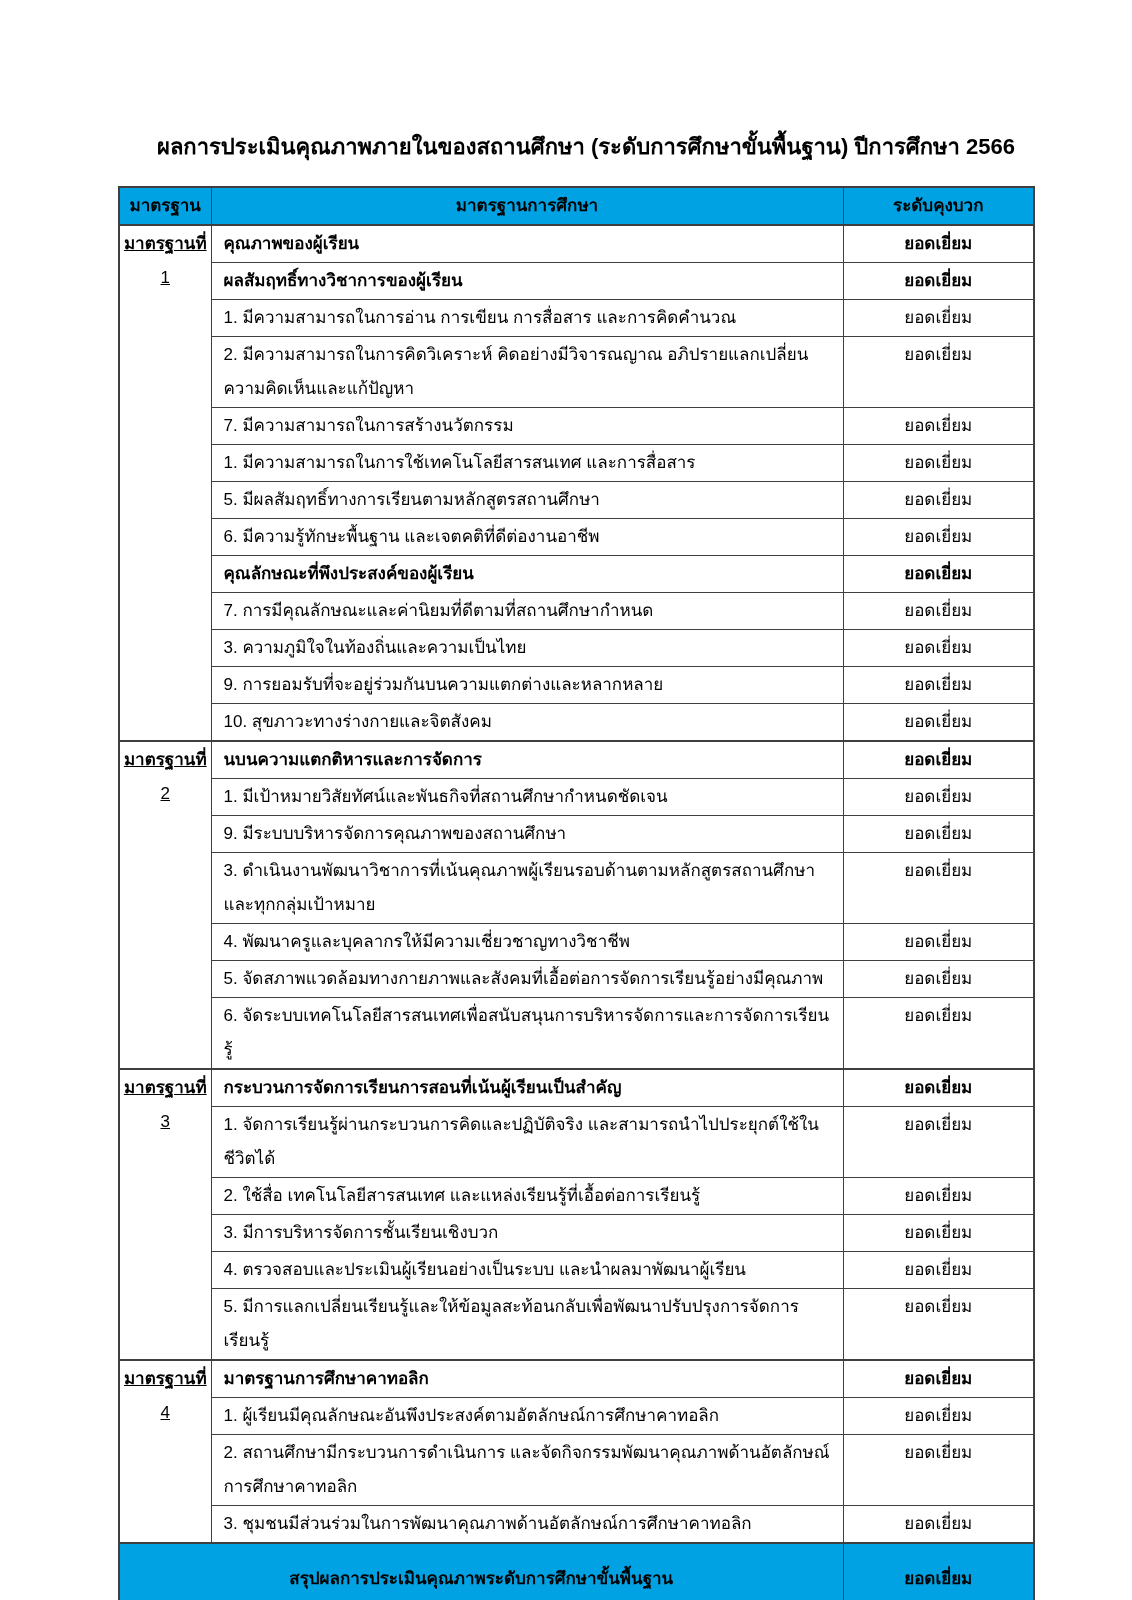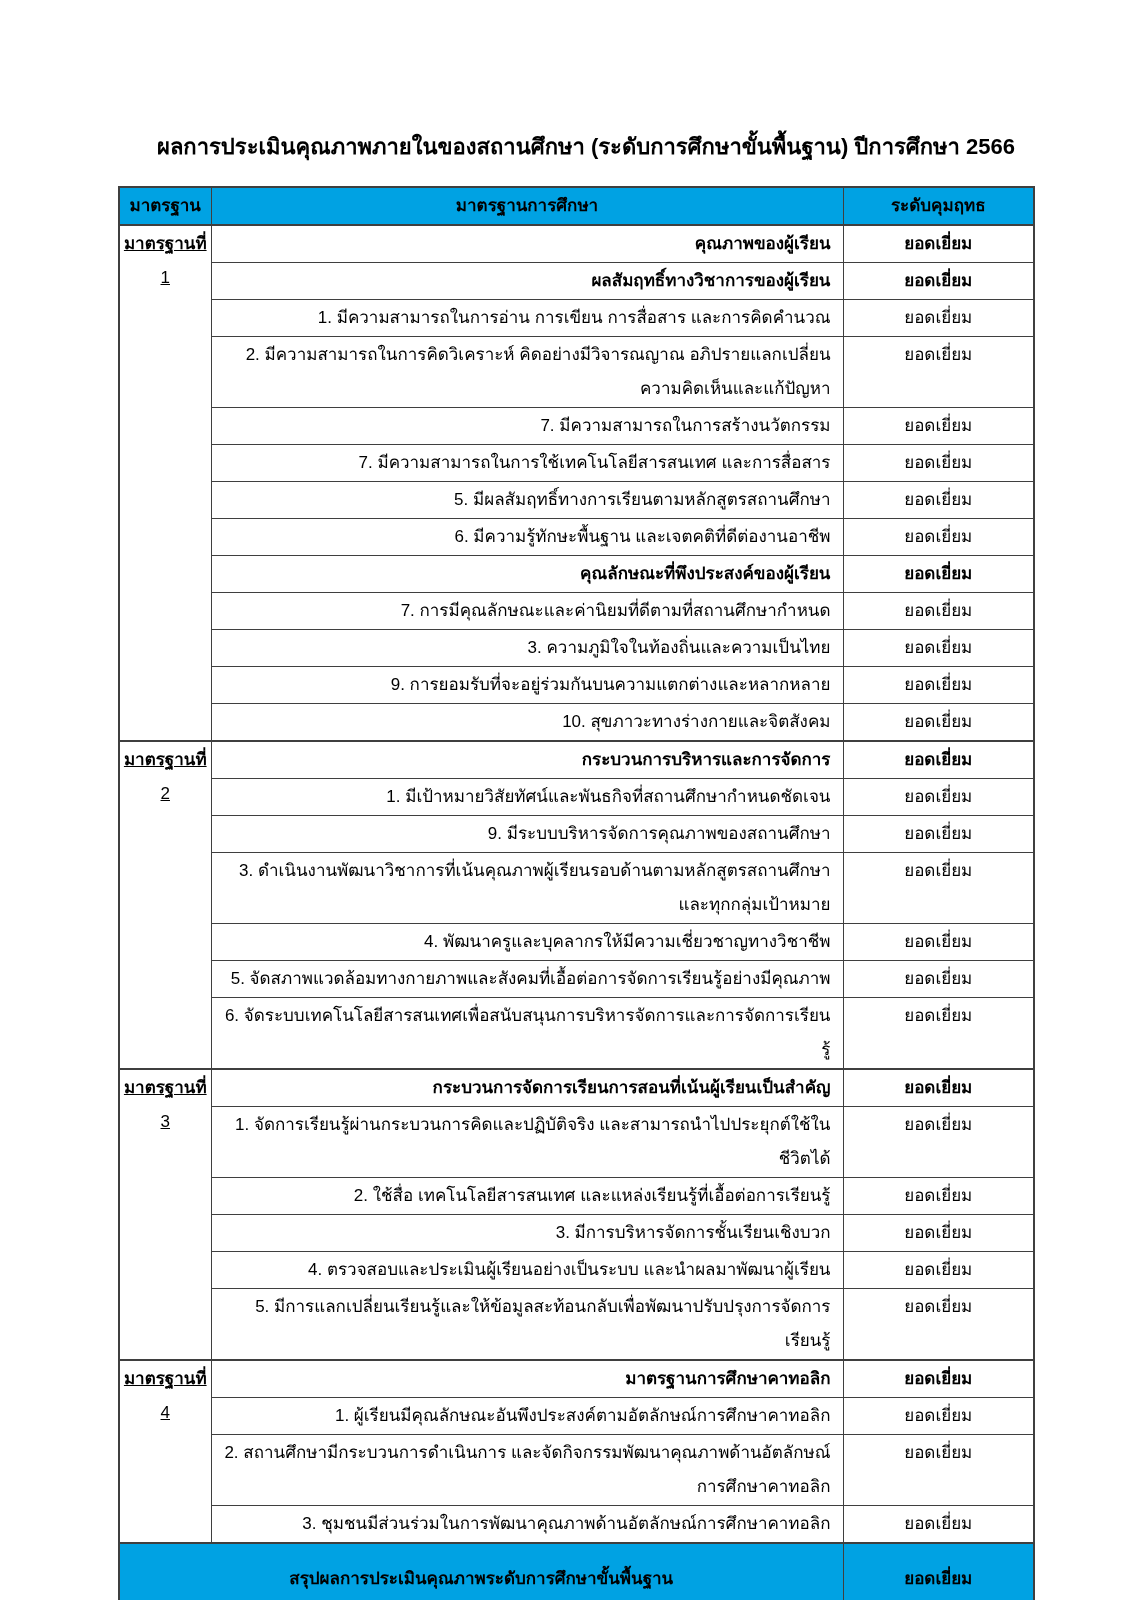--- a/index.html
+++ b/index.html
@@ -64,21 +64,21 @@
     border-bottom: 2px solid var(--border);
   }
   td.standard-cell {
     text-align: center;
     padding-top: 1px;
     text-decoration: underline;
   }
   td.standard-cell .std-label { font-weight: bold; }
   td.standard-cell .std-num   { font-weight: normal; }
   td.desc-cell {
-    text-align: right;
+    text-align: left;
     padding: 1px 12px 1px 12px;
   }
   td.quality-cell {
     text-align: center;
     padding-top: 1px;
   }
   tr.section-start > td { border-top: 2px solid var(--border); }
   td.bold { font-weight: bold; }
   tr.summary-row td {
     background: var(--header-bg);
@@ -99,21 +99,21 @@
   <table class="assessment">
     <colgroup>
       <col class="c-standard">
       <col class="c-desc">
       <col class="c-quality">
     </colgroup>
     <thead>
       <tr>
         <th>มาตรฐาน</th>
         <th>มาตรฐานการศึกษา</th>
-        <th>ระดับคุมฤทธ</th>
+        <th>ระดับคุงบวก</th>
       </tr>
     </thead>
     <tbody id="table-body">
         <tr class="section-start">
           <td class="standard-cell" rowspan="13">
             <div class="std-label">มาตรฐานที่</div>
             <div class="std-num">1</div>
           </td>
           <td class="desc-cell bold">คุณภาพของผู้เรียน</td>
           <td class="quality-cell bold">ยอดเยี่ยม</td>
@@ -128,21 +128,21 @@
         </tr>
         <tr>
           <td class="desc-cell">2. มีความสามารถในการคิดวิเคราะห์ คิดอย่างมีวิจารณญาณ อภิปรายแลกเปลี่ยนความคิดเห็นและแก้ปัญหา</td>
           <td class="quality-cell">ยอดเยี่ยม</td>
         </tr>
         <tr>
           <td class="desc-cell">7. มีความสามารถในการสร้างนวัตกรรม</td>
           <td class="quality-cell">ยอดเยี่ยม</td>
         </tr>
         <tr>
-          <td class="desc-cell">7. มีความสามารถในการใช้เทคโนโลยีสารสนเทศ และการสื่อสาร</td>
+          <td class="desc-cell">1. มีความสามารถในการใช้เทคโนโลยีสารสนเทศ และการสื่อสาร</td>
           <td class="quality-cell">ยอดเยี่ยม</td>
         </tr>
         <tr>
           <td class="desc-cell">5. มีผลสัมฤทธิ์ทางการเรียนตามหลักสูตรสถานศึกษา</td>
           <td class="quality-cell">ยอดเยี่ยม</td>
         </tr>
         <tr>
           <td class="desc-cell">6. มีความรู้ทักษะพื้นฐาน และเจตคติที่ดีต่องานอาชีพ</td>
           <td class="quality-cell">ยอดเยี่ยม</td>
         </tr>
@@ -164,21 +164,21 @@
         </tr>
         <tr>
           <td class="desc-cell">10. สุขภาวะทางร่างกายและจิตสังคม</td>
           <td class="quality-cell">ยอดเยี่ยม</td>
         </tr>
         <tr class="section-start">
           <td class="standard-cell" rowspan="7">
             <div class="std-label">มาตรฐานที่</div>
             <div class="std-num">2</div>
           </td>
-          <td class="desc-cell bold">กระบวนการบริหารและการจัดการ</td>
+          <td class="desc-cell bold">นบนความแตกติหารและการจัดการ</td>
           <td class="quality-cell bold">ยอดเยี่ยม</td>
         </tr>
         <tr>
           <td class="desc-cell">1. มีเป้าหมายวิสัยทัศน์และพันธกิจที่สถานศึกษากำหนดชัดเจน</td>
           <td class="quality-cell">ยอดเยี่ยม</td>
         </tr>
         <tr>
           <td class="desc-cell">9. มีระบบบริหารจัดการคุณภาพของสถานศึกษา</td>
           <td class="quality-cell">ยอดเยี่ยม</td>
         </tr>

